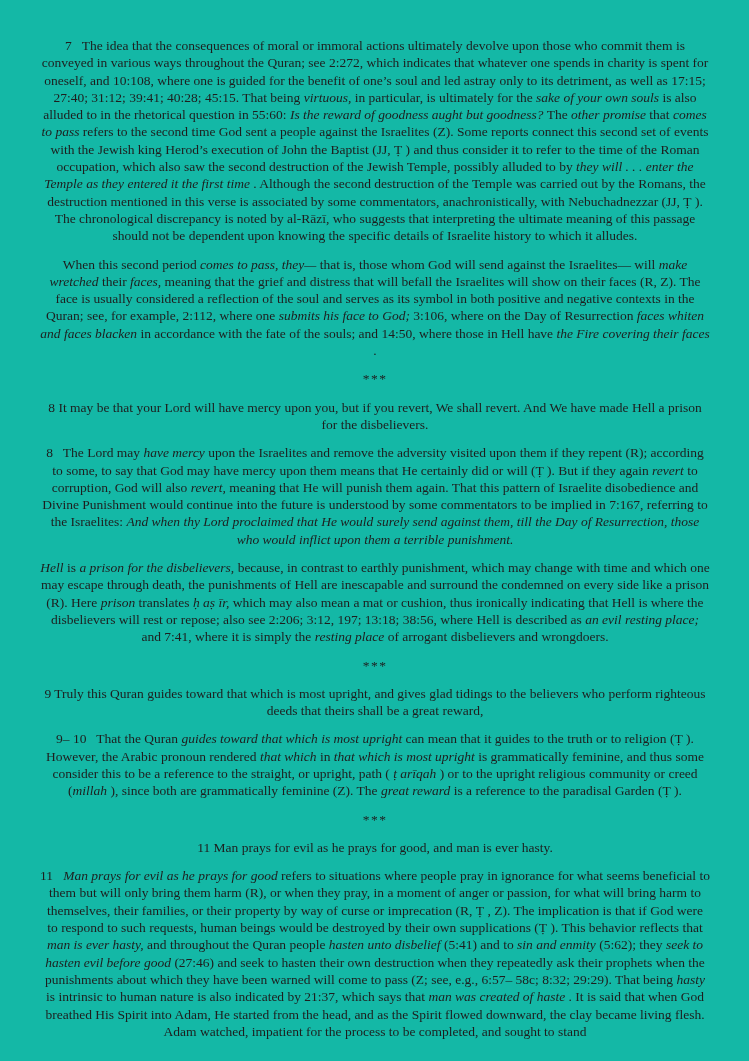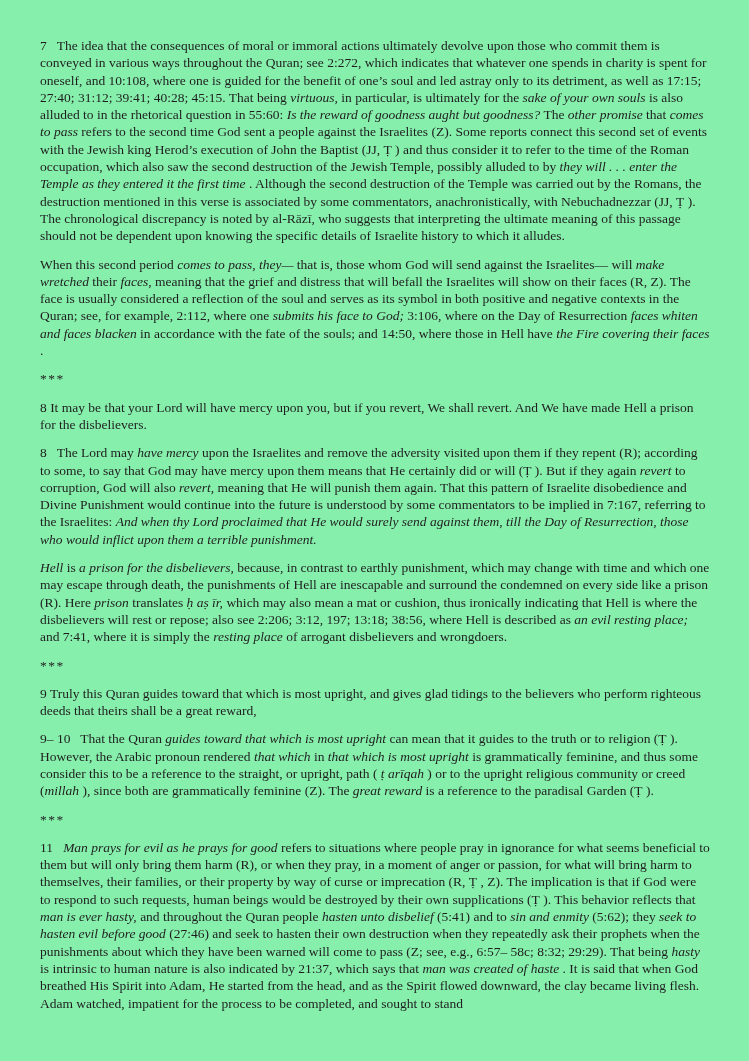--- a/index.html
+++ b/index.html
@@ -4,29 +4,29 @@
 <style>
   html, body {
     margin: 0;
     padding: 0;
     background: #ffffff;
   }
   .page {
     position: relative;
     width: 749px;
     height: 1061px;
-    background: #86efac;
+    background: #14b8a6;
     box-sizing: border-box;
     padding: 37px 39px 0 40px;
     overflow: hidden;
     font-family: "Liberation Serif", "DejaVu Serif", serif;
     font-size: 13.5px;
     line-height: 17.3px;
     color: #1e1e1e;
-    text-align: left;
+    text-align: center;
   }
   .page p {
     margin: 0 0 11px 0;
     white-space: pre-wrap;
   }
   .page p.sep {
     letter-spacing: 1.5px;
   }
   .page i {
     font-style: italic;
@@ -40,15 +40,16 @@
       <p><span>7   The idea that the consequences of moral or immoral actions ultimately devolve upon those who commit them is conveyed in various ways throughout the Quran; see 2:272, which indicates that whatever one spends in charity is spent for oneself, and 10:108, where one is guided for the benefit of one’s soul and led astray only to its detriment, as well as 17:15; 27:40; 31:12; 39:41; 40:28; 45:15. That being </span><i>virtuous,</i><span> in particular, is ultimately for the </span><i>sake of your own souls</i><span> is also alluded to in the rhetorical question in 55:60: </span><i>Is the reward of goodness aught but goodness?</i><span> The </span><i>other promise</i><span> that </span><i>comes to pass</i><span> refers to the second time God sent a people against the Israelites (Z). Some reports connect this second set of events with the Jewish king Herod’s execution of John the Baptist (JJ, Ṭ ) and thus consider it to refer to the time of the Roman occupation, which also saw the second destruction of the Jewish Temple, possibly alluded to by </span><i>they will . . . enter the Temple as they entered it the first time</i><span> . Although the second destruction of the Temple was carried out by the Romans, the destruction mentioned in this verse is associated by some commentators, anachronistically, with Nebuchadnezzar (JJ, Ṭ ). The chronological discrepancy is noted by al-Rāzī, who suggests that interpreting the ultimate meaning of this passage should not be dependent upon knowing the specific details of Israelite history to which it alludes.</span></p>
       <p><span>When this second period </span><i>comes to pass, they—</i><span> that is, those whom God will send against the Israelites— will </span><i>make wretched</i><span> their </span><i>faces,</i><span> meaning that the grief and distress that will befall the Israelites will show on their faces (R, Z). The face is usually considered a reflection of the soul and serves as its symbol in both positive and negative contexts in the Quran; see, for example, 2:112, where one </span><i>submits his face to God;</i><span> 3:106, where on the Day of Resurrection </span><i>faces whiten and faces blacken</i><span> in accordance with the fate of the souls; and 14:50, where those in Hell have </span><i>the Fire covering their faces</i><span> .</span></p>
       <p class="sep">***</p>
       <p><span>8 It may be that your Lord will have mercy upon you, but if you revert, We shall revert. And We have made Hell a prison for the disbelievers.</span></p>
       <p><span>8   The Lord may </span><i>have mercy</i><span> upon the Israelites and remove the adversity visited upon them if they repent (R); according to some, to say that God may have mercy upon them means that He certainly did or will (Ṭ ). But if they again </span><i>revert</i><span> to corruption, God will also </span><i>revert,</i><span> meaning that He will punish them again. That this pattern of Israelite disobedience and Divine Punishment would continue into the future is understood by some commentators to be implied in 7:167, referring to the Israelites: </span><i>And when thy Lord proclaimed that He would surely send against them, till the Day of Resurrection, those who would inflict upon them a terrible punishment.</i></p>
       <p><i>Hell</i><span> is </span><i>a prison for the disbelievers,</i><span> because, in contrast to earthly punishment, which may change with time and which one may escape through death, the punishments of Hell are inescapable and surround the condemned on every side like a prison (R). Here </span><i>prison</i><span> translates </span><i>ḥ aṣ īr,</i><span> which may also mean a mat or cushion, thus ironically indicating that Hell is where the disbelievers will rest or repose; also see 2:206; 3:12, 197; 13:18; 38:56, where Hell is described as </span><i>an evil resting place;</i><span> and 7:41, where it is simply the </span><i>resting place</i><span> of arrogant disbelievers and wrongdoers.</span></p>
       <p class="sep">***</p>
       <p><span>9 Truly this Quran guides toward that which is most upright, and gives glad tidings to the believers who perform righteous deeds that theirs shall be a great reward,</span></p>
       <p><span>9– 10   That the Quran </span><i>guides toward that which is most upright</i><span> can mean that it guides to the truth or to religion (Ṭ ). However, the Arabic pronoun rendered </span><i>that which</i><span> in </span><i>that which is most upright</i><span> is grammatically feminine, and thus some consider this to be a reference to the straight, or upright, path ( </span><i>ṭ arīqah</i><span> ) or to the upright religious community or creed (</span><i>millah</i><span> ), since both are grammatically feminine (Z). The </span><i>great reward</i><span> is a reference to the paradisal Garden (Ṭ ).</span></p>
       <p class="sep">***</p>
+      <p><span>11 Man prays for evil as he prays for good, and man is ever hasty.</span></p>
       <p><span>11   </span><i>Man prays for evil as he prays for good</i><span> refers to situations where people pray in ignorance for what seems beneficial to them but will only bring them harm (R), or when they pray, in a moment of anger or passion, for what will bring harm to themselves, their families, or their property by way of curse or imprecation (R, Ṭ , Z). The implication is that if God were to respond to such requests, human beings would be destroyed by their own supplications (Ṭ ). This behavior reflects that </span><i>man is ever hasty,</i><span> and throughout the Quran people </span><i>hasten unto disbelief</i><span> (5:41) and to </span><i>sin and enmity</i><span> (5:62); they </span><i>seek to hasten evil before good</i><span> (27:46) and seek to hasten their own destruction when they repeatedly ask their prophets when the punishments about which they have been warned will come to pass (Z; see, e.g., 6:57– 58c; 8:32; 29:29). That being </span><i>hasty</i><span> is intrinsic to human nature is also indicated by 21:37, which says that </span><i>man was created of haste</i><span> . It is said that when God breathed His Spirit into Adam, He started from the head, and as the Spirit flowed downward, the clay became living flesh. Adam watched, impatient for the process to be completed, and sought to stand</span></p>
     </div>
 </div>
 
 </body></html>

